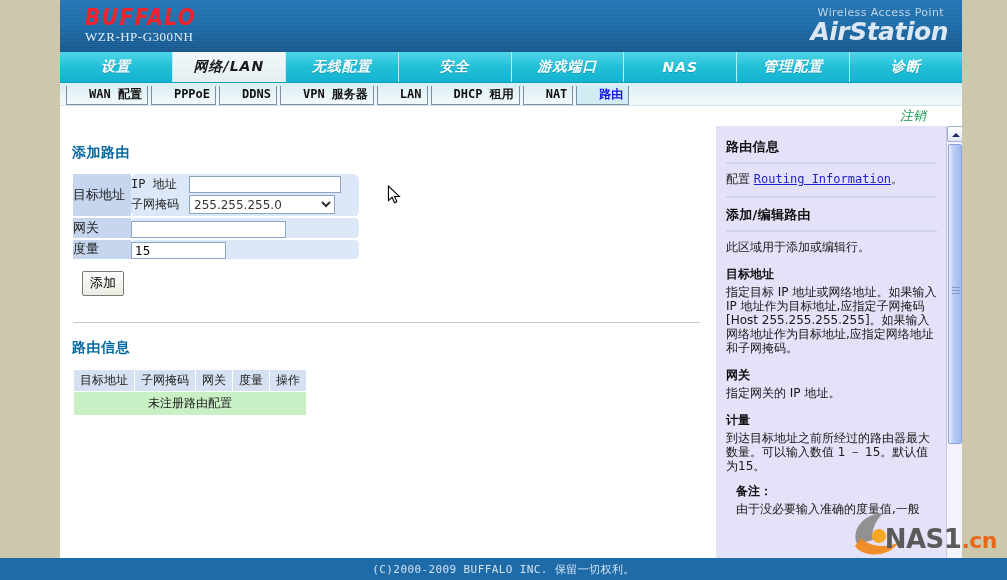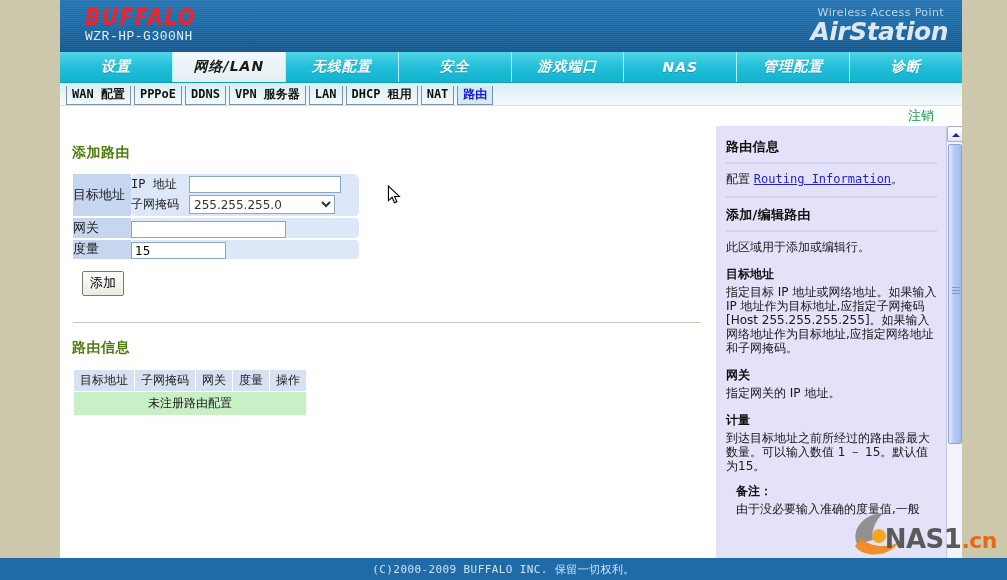--- a/index.html
+++ b/index.html
@@ -44,21 +44,21 @@
     font-style: italic;
     font-size: 20px;
     letter-spacing: 1.5px;
     transform: scaleY(1.15);
     transform-origin: left top;
   }
   .model-name {
     position: absolute;
     left: 25px; top: 29px;
     color: #e4edf5;
-    font-family: Liberation Mono, monospace;
+    font-family: Liberation Serif, serif;
     font-size: 13px;
     letter-spacing: 0.5px;
   }
   .wap-label {
     position: absolute;
     right: 18px; top: 6px;
     color: #bcd4e8;
     font-size: 11px;
     letter-spacing: 0.4px;
     font-family: "DejaVu Sans", sans-serif;
@@ -108,21 +108,21 @@
     position: relative;
     height: 22px;
     background: linear-gradient(to bottom, #d6eef4 0%, #e9f5f8 55%, #f3fafb 100%);
     display: flex;
     align-items: flex-start;
     padding-left: 6px;
     border-bottom: 1px solid #cfe4ea;
   }
   .subnav .stab {
     margin-top: 3px;
-    padding: 1px 5px 2px 5px;
+    padding: 1px 5px 2px 22px;
     font-size: 12px;
     font-weight: bold;
     color: #111;
     font-family: "DejaVu Sans Mono", "Liberation Mono", monospace;
     border: 1px solid #7c8fa3;
     border-top: none;
     border-bottom: 1px solid #7c8fa3;
     background: transparent;
     margin-right: 3px;
     cursor: pointer;
@@ -135,47 +135,48 @@
   }
 
   
   .logout-strip {
     position: relative;
     height: 20px;
     background: #ffffff;
   }
   .logout-link {
     position: absolute;
-    right: 28px; top: 1px;
+    right: 36px; top: 1px;
     color: #1f9a52;
     font-size: 13px;
     font-weight: normal;
     cursor: pointer;
     font-family: "DejaVu Sans", sans-serif;
+    font-style: italic;
   }
 
   
   .body-row {
     position: relative;
     height: 452px;
     background: #ffffff;
   }
   .content-col {
     position: absolute;
     left: 0; top: 0;
     width: 652px;
     padding: 18px 0 0 12px;
     box-sizing: border-box;
   }
 
   h2.sect {
     margin: 0 0 12px 0;
     font-size: 14px;
     font-weight: bold;
-    color: #4d7c0f;
+    color: #0369a1;
     font-family: "DejaVu Sans", sans-serif;
     letter-spacing: 0.5px;
   }
 
   
   table.form {
     border-collapse: collapse;
     margin-left: 1px;
   }
   table.form td {

